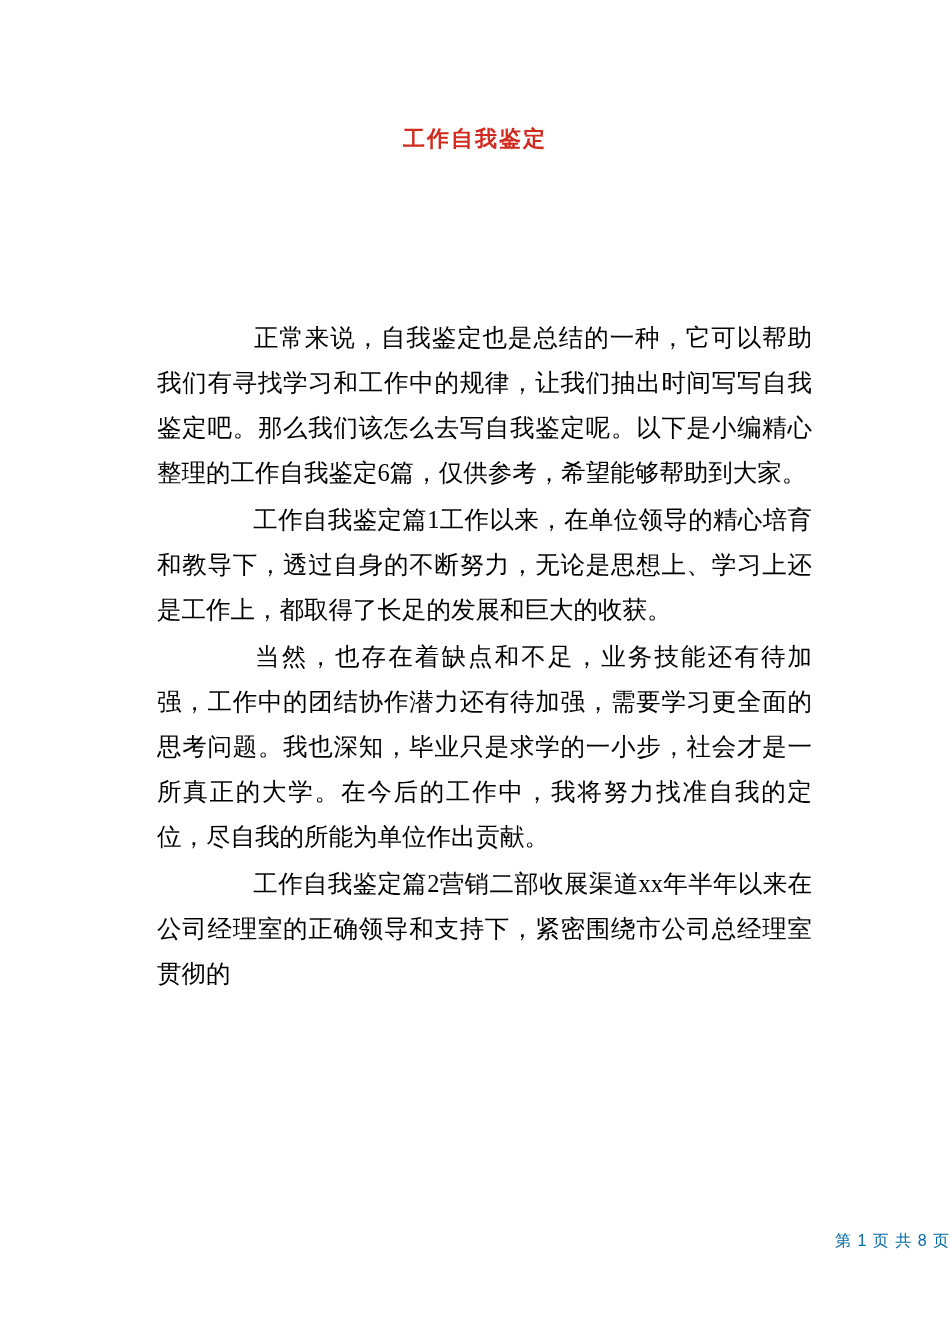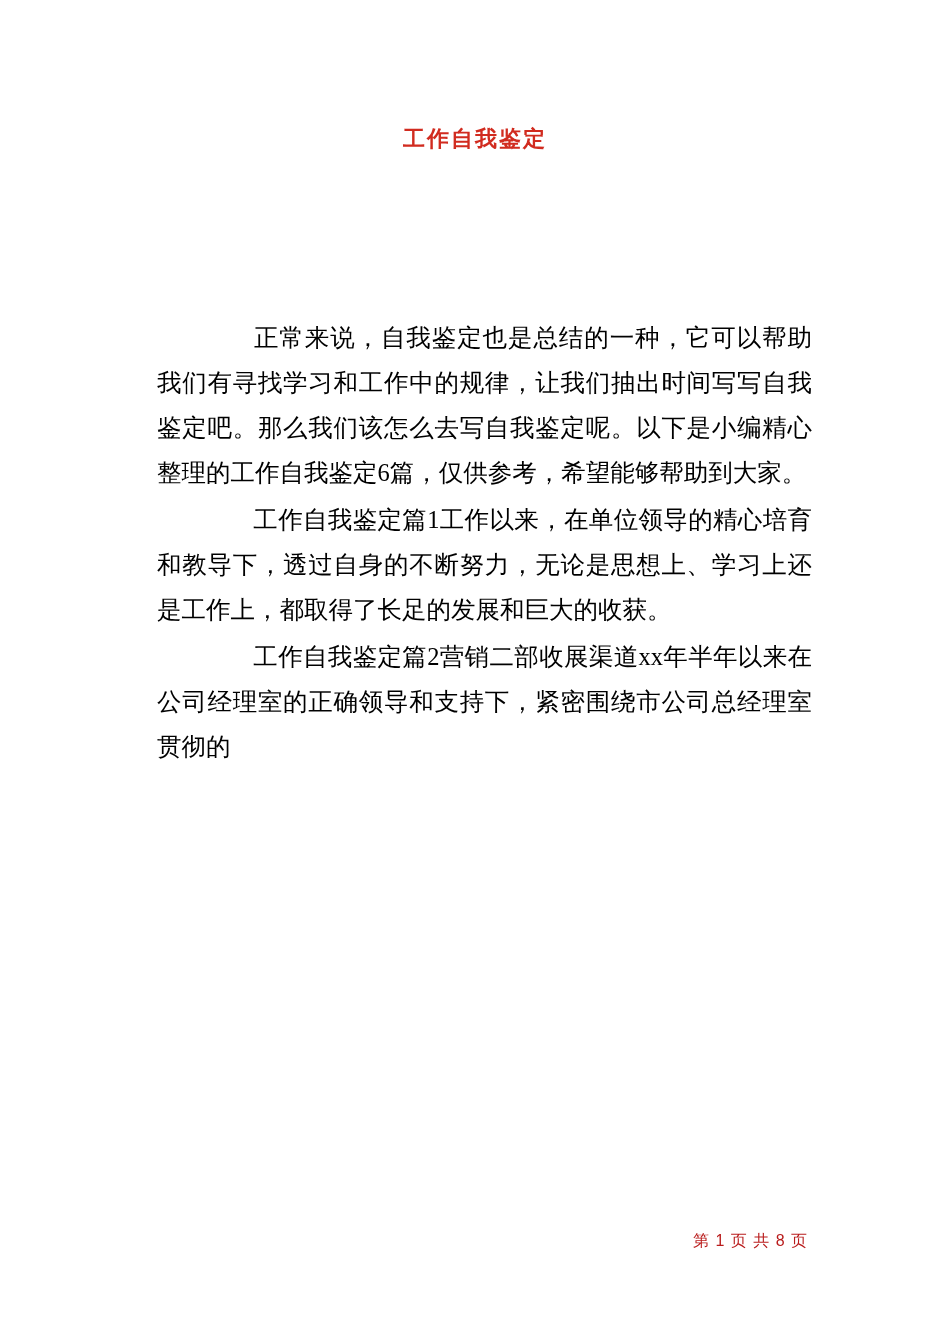--- a/index.html
+++ b/index.html
@@ -47,36 +47,36 @@
   p.para .indent {
     display: inline-block;
     width: 96px;
   }
   .footer {
     position: absolute;
     left: 0;
     width: 100%;
     bottom: 92px;
     text-align: right;
-    padding-right: 142px;
     box-sizing: border-box;
     font-family: "Liberation Sans", sans-serif;
     font-size: 16px;
-    color: #b91c1c;
+    color: #0369a1;
     letter-spacing: 1px;
   }
 </style>
 </head>
 <body>
 
 <div class="page">
 
   <div class="doc-title">工作自我鉴定</div>
 
   <div class="body-area">
     <p class="para"><span class="indent"></span><span>正常来说，自我鉴定也是总结的一种，它可以帮助我们有寻找学习和工作中的规律，让我们抽出时间写写自我鉴定吧。那么我们该怎么去写自我鉴定呢。以下是小编精心整理的工作自我鉴定6篇，仅供参考，希望能够帮助到大家。</span></p>
     <p class="para"><span class="indent"></span><span>工作自我鉴定篇1工作以来，在单位领导的精心培育和教导下，透过自身的不断努力，无论是思想上、学习上还是工作上，都取得了长足的发展和巨大的收获。</span></p>
+    <p class="para"><span class="indent"></span><span>当然，也存在着缺点和不足，业务技能还有待加强，工作中的团结协作潜力还有待加强，需要学习更全面的思考问题。我也深知，毕业只是求学的一小步，社会才是一所真正的大学。在今后的工作中，我将努力找准自我的定位，尽自我的所能为单位作出贡献。</span></p>
     <p class="para"><span class="indent"></span><span>工作自我鉴定篇2营销二部收展渠道xx年半年以来在公司经理室的正确领导和支持下，紧密围绕市公司总经理室贯彻的</span></p>
   </div>
 
   <div class="footer">第 1 页 共 8 页</div>
 
 </div>
 
 </body></html>

